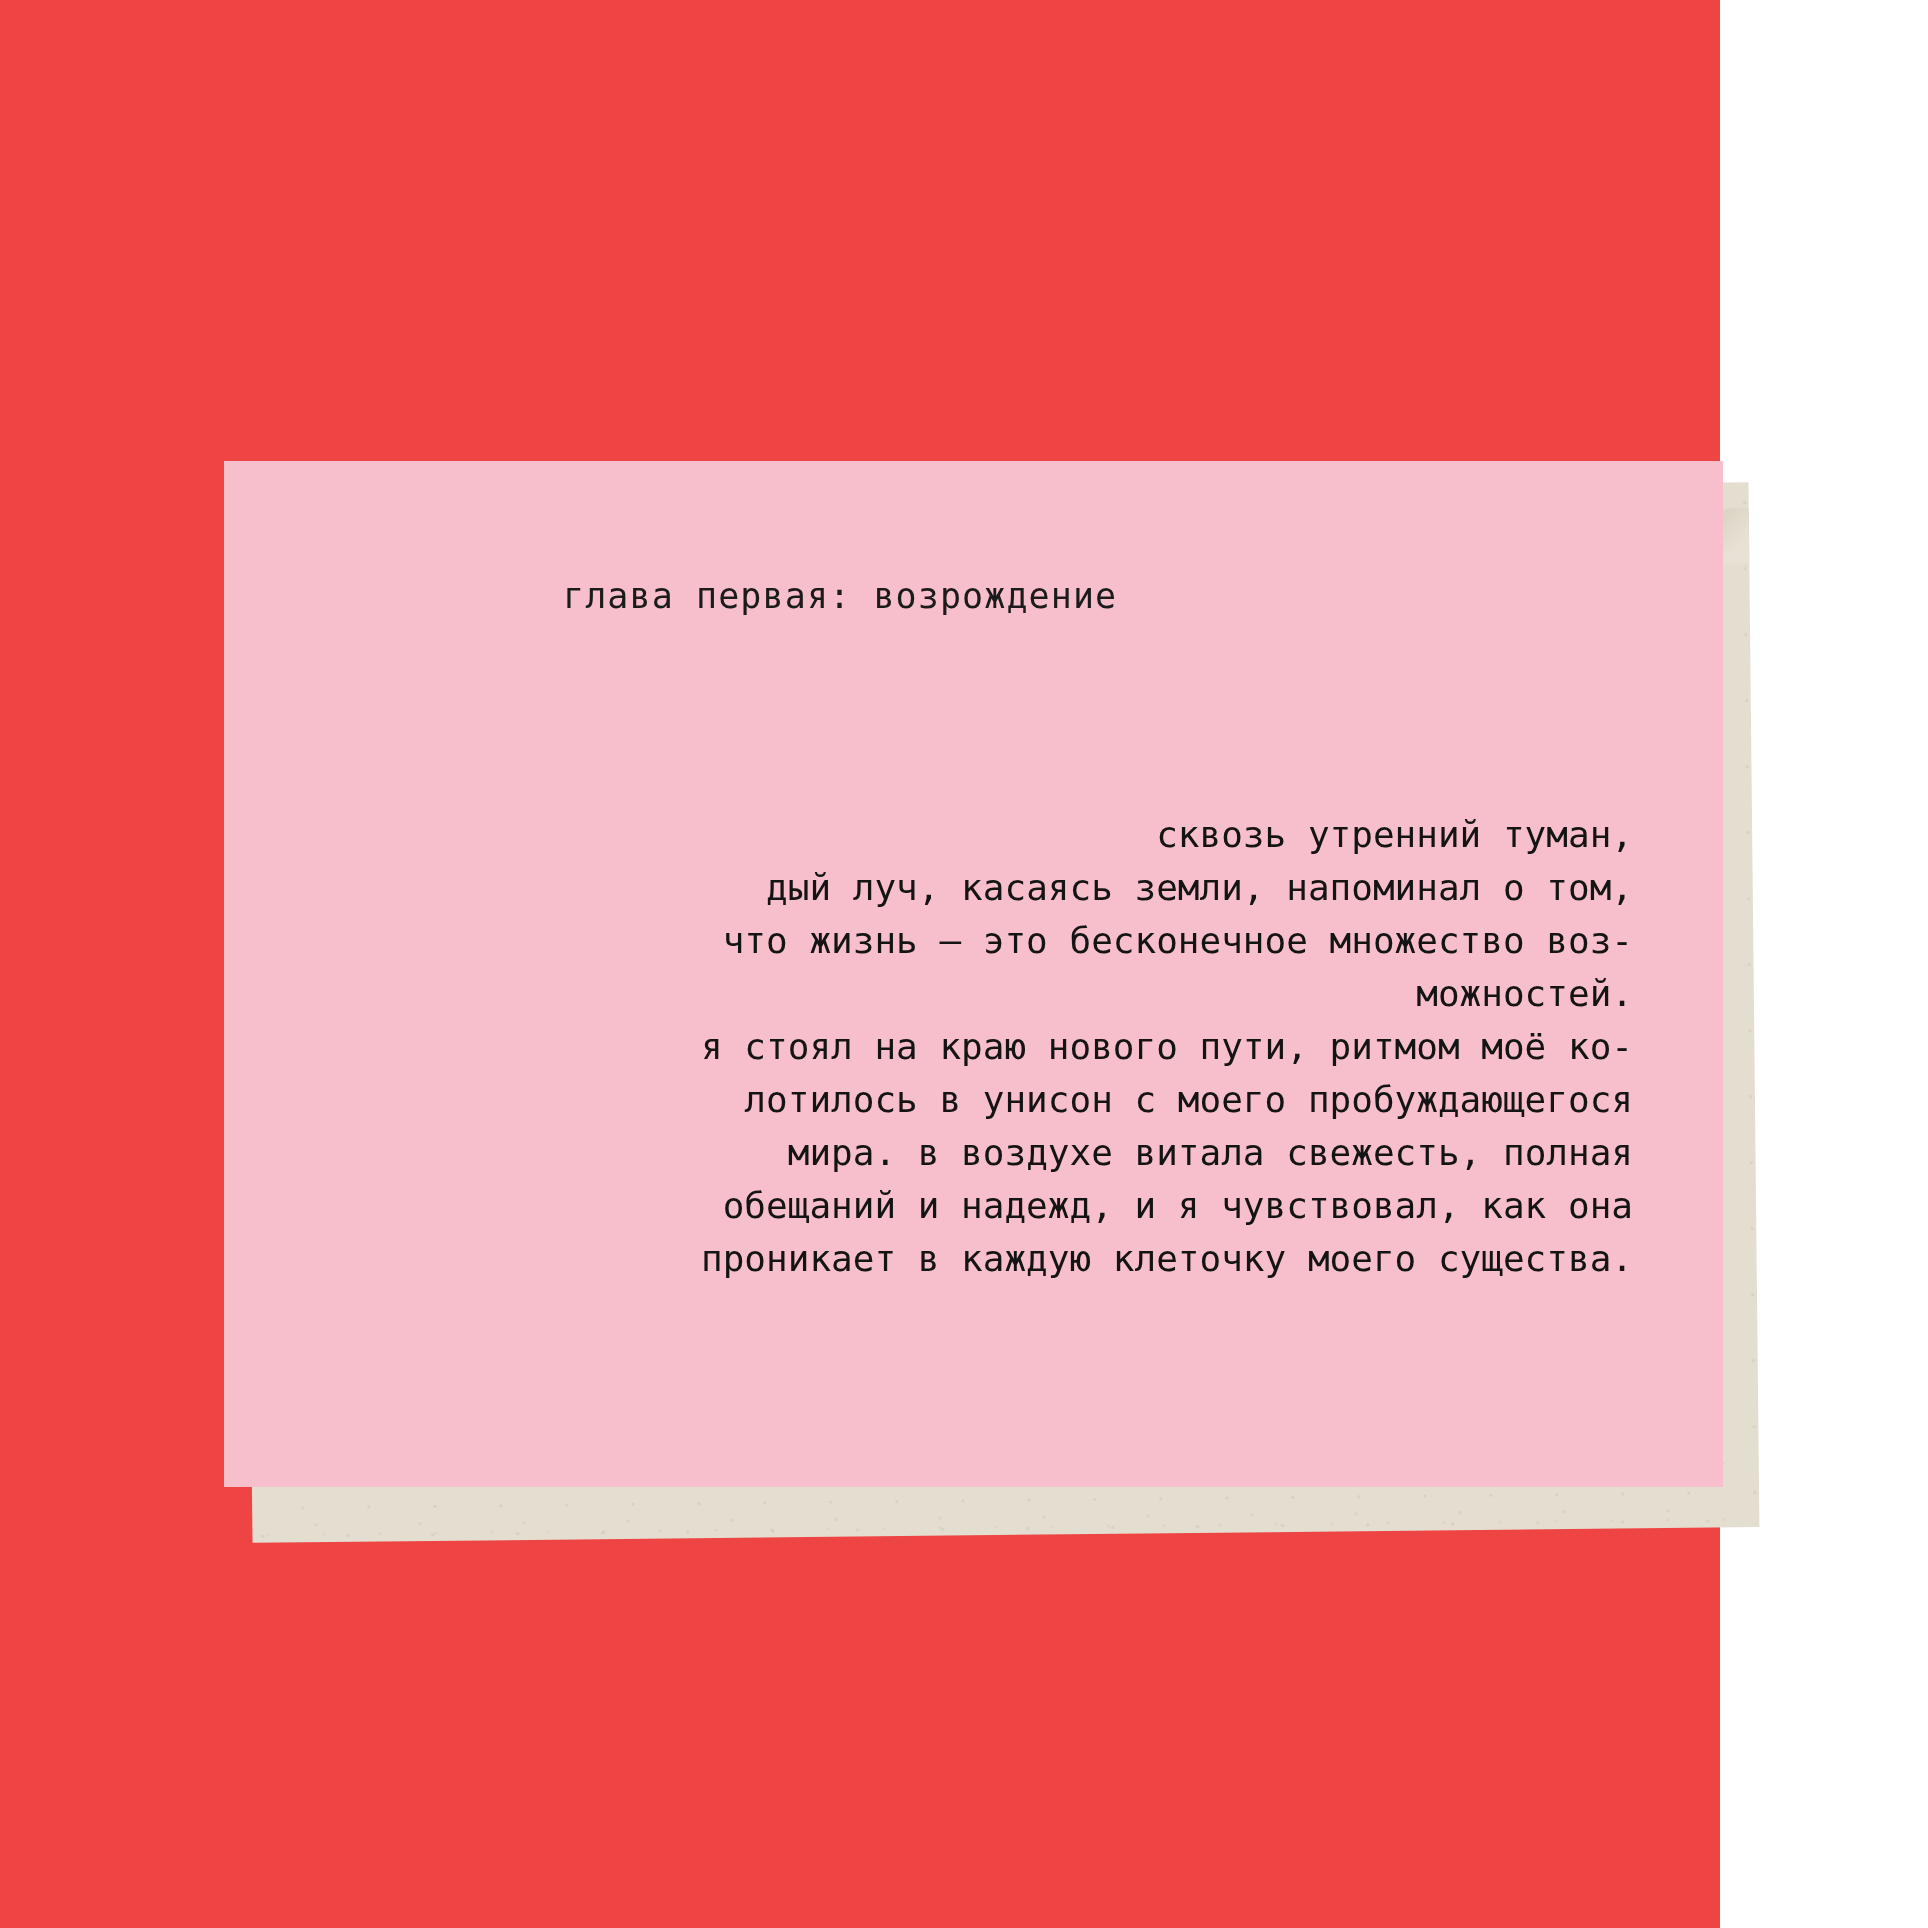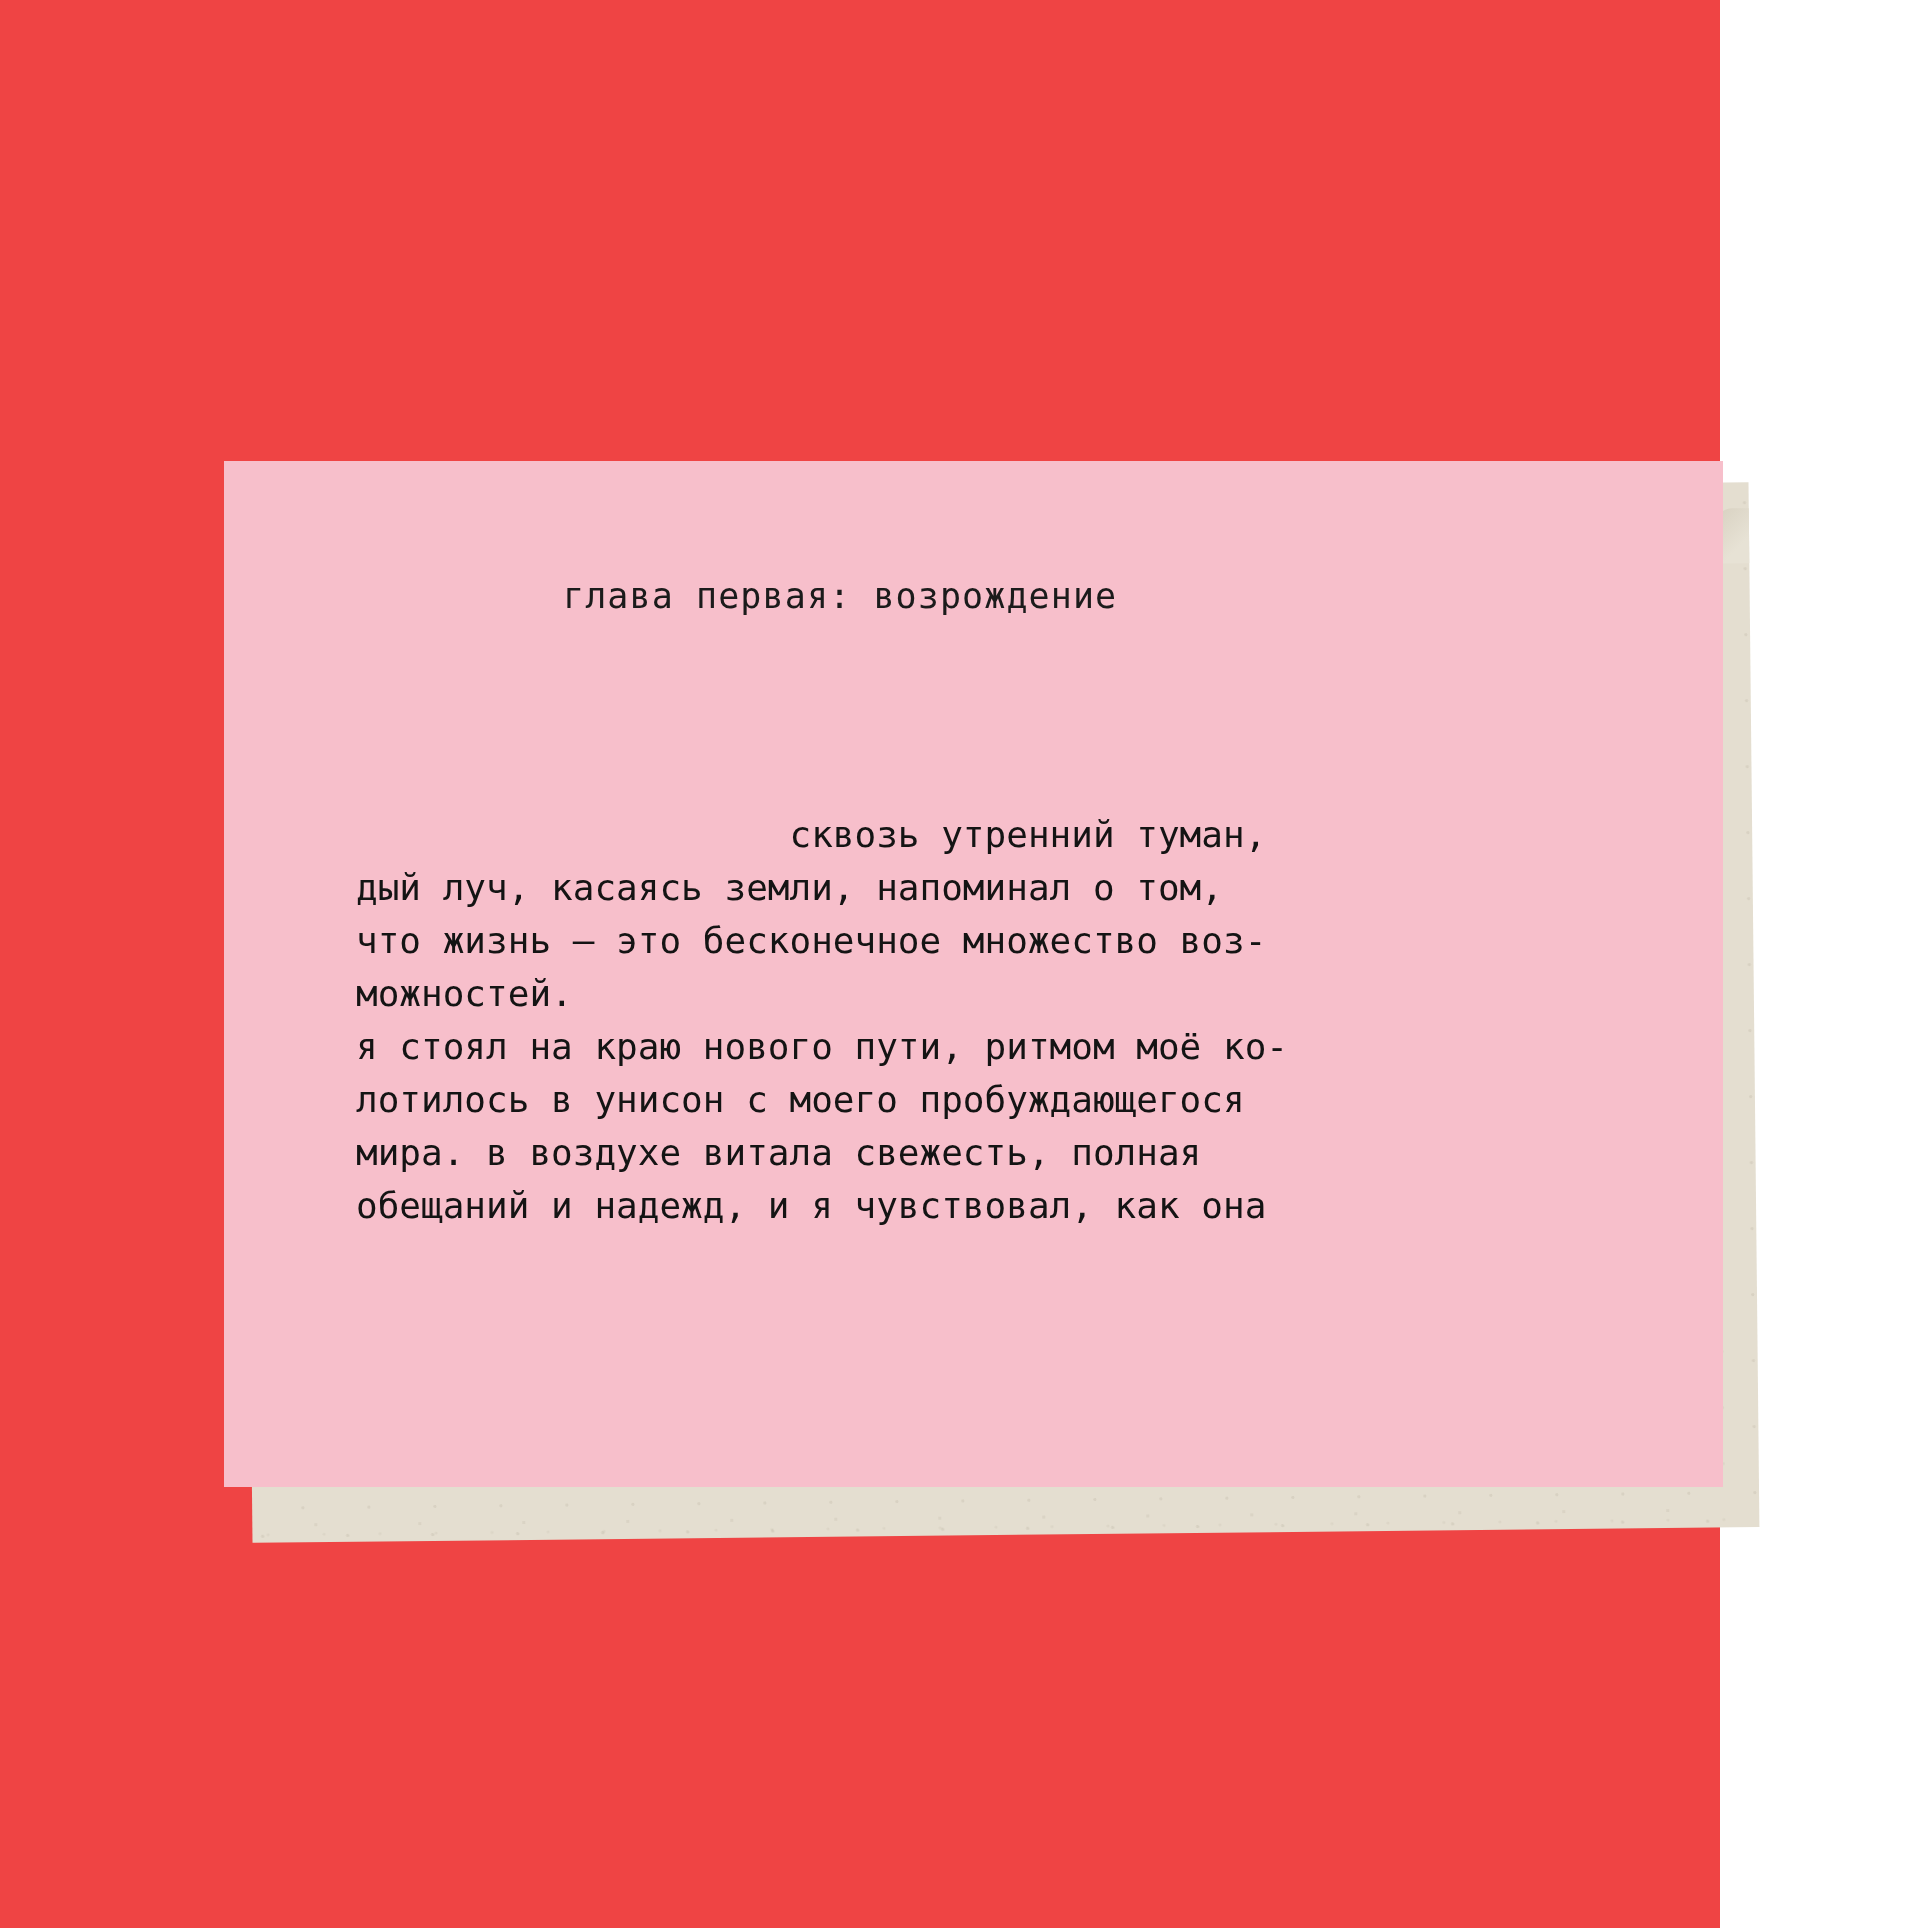--- a/index.html
+++ b/index.html
@@ -88,20 +88,21 @@
     right: 0;
     font-family: "DejaVu Sans Mono", "Liberation Mono", monospace;
     font-size: 36px;
     line-height: 53px;
     color: #141414;
   }
 
   .body-copy p {
     margin: 0;
     white-space: pre;
+    text-align: right;
   }
 </style>
 </head>
 <body>
 
 <div id="stage">
 
   <div class="card-back">
     <div class="card-back-texture"></div>
     <div class="card-back-fold"></div>
@@ -114,19 +115,20 @@
 
       <div class="body-copy">
         <p>                    сквозь утренний туман,</p>
         <p>дый луч, касаясь земли, напоминал о том,</p>
         <p>что жизнь — это бесконечное множество воз-</p>
         <p>можностей.</p>
         <p>я стоял на краю нового пути, ритмом моё ко-</p>
         <p>лотилось в унисон с моего пробуждающегося</p>
         <p>мира. в воздухе витала свежесть, полная</p>
         <p>обещаний и надежд, и я чувствовал, как она</p>
+        <p>проникает в каждую клеточку моего существа.</p>
       </div>
 
     </div>
   </div>
 
 </div>
 
 
 </body></html>

